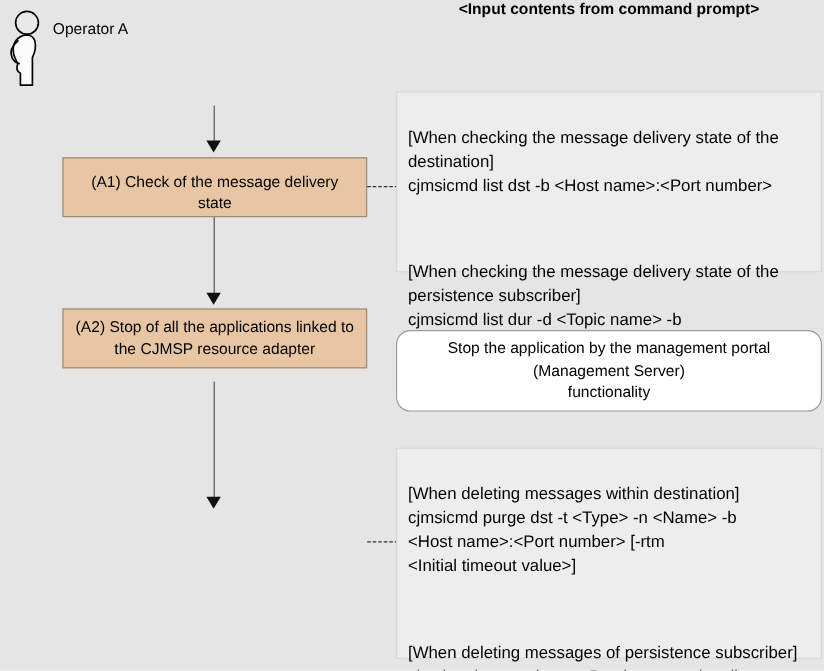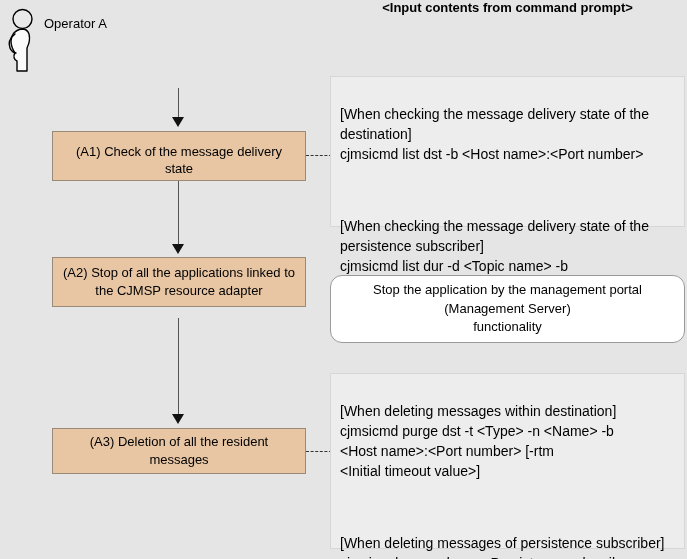--- a/index.html
+++ b/index.html
@@ -136,23 +136,20 @@
 
 
   <div class="proc-box" style="left:52px; top:131px; width:254px; height:50px;align-items:flex-end;">
     <span>(A1) Check of the message delivery state</span>
   </div>
 
   <div class="proc-box" style="left:52px; top:257px; width:254px; height:50px;">
     <span>(A2) Stop of all the applications linked to the CJMSP resource adapter</span>
   </div>
 
-  <div class="proc-box" style="left:52px; top:428px; width:254px; height:46px;">
-    <span>(A3) Deletion of all the resident messages</span>
-  </div>
 
   <div class="flow-line" style="left:178px; top:88px;  height:30px;"></div>
   <div class="flow-head" style="left:172px; top:117px;"></div>
 
   <div class="flow-line" style="left:178px; top:181px; height:64px;"></div>
   <div class="flow-head" style="left:172px; top:244px;"></div>
 
   <div class="flow-line" style="left:178px; top:318px; height:97px;"></div>
   <div class="flow-head" style="left:172px; top:414px;"></div>
 

